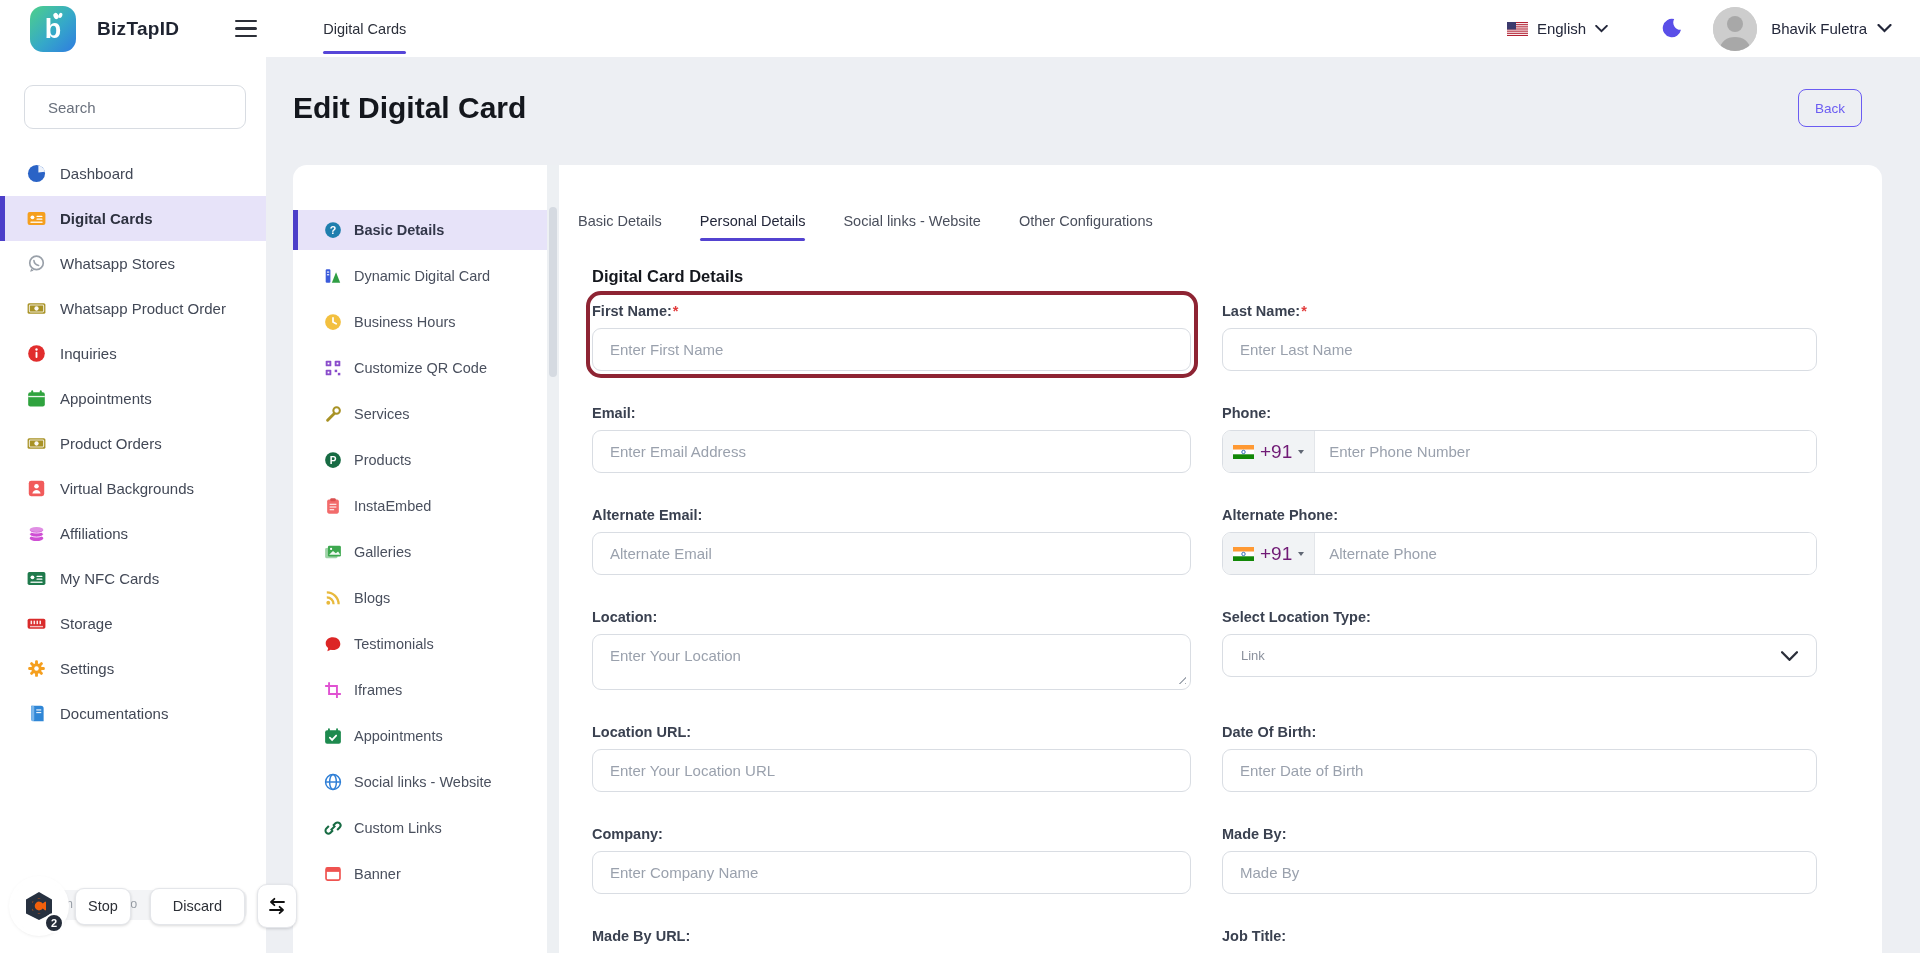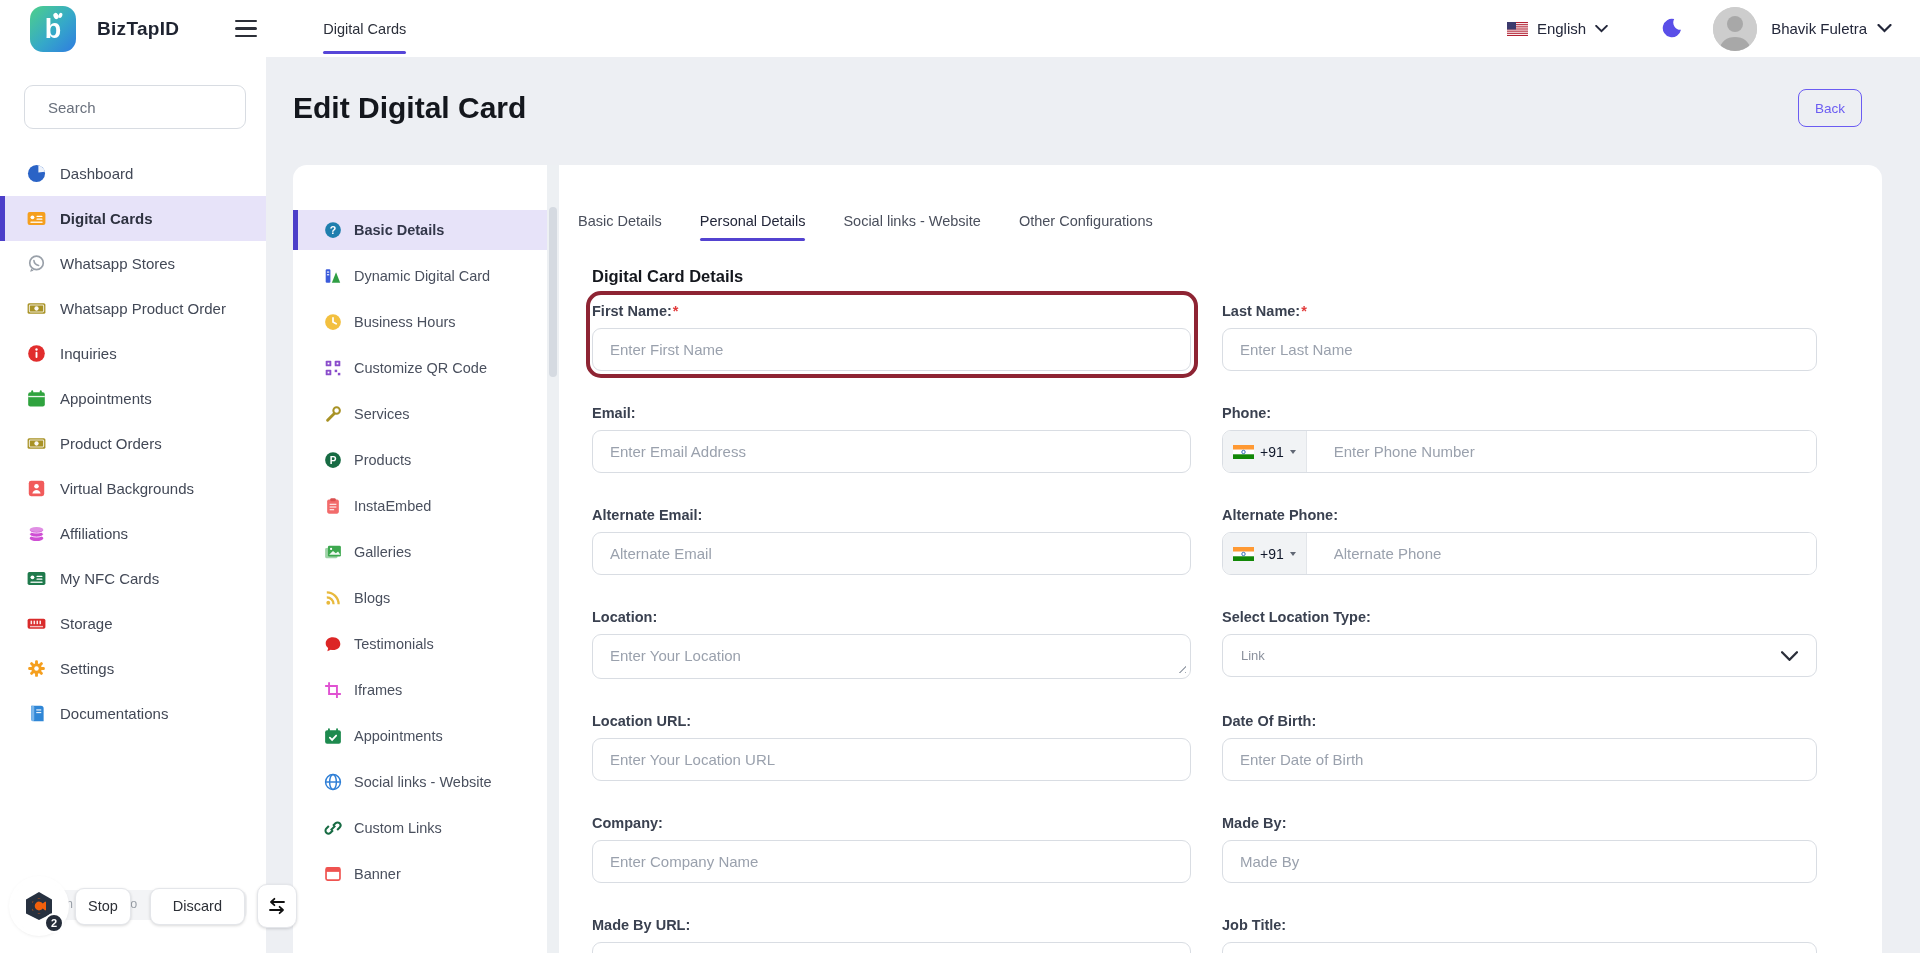--- a/index.html
+++ b/index.html
@@ -58,29 +58,29 @@
   .form-area { margin:16px 0 0 14px; }
   .frow { display:flex; gap:31px; margin-bottom:33px; }
   .fcol { width:599px; position:relative; }
   .frow .fcol:last-child { width:595px; }
   .flabel { display:block; font-size:14.5px; font-weight:600; color:#3a4150; margin-bottom:8px; line-height:18px; }
   .req { color:#e23c3c; margin-left:1px; }
   .tin, .ta, .sel, .phone { width:100%; height:43px; border:1px solid #d9dde3; border-radius:9px; background:#fff; }
   .tin { padding:8px 17px; font-size:15px; color:#333; font-family:inherit; outline:none; }
   .tin::placeholder, .ta::placeholder { color:#9aa1ad; }
   .ta-wrap { position:relative; }
-  .ta { height:45px; padding:12px 17px 0; font-size:15px; color:#333; font-family:inherit; resize:none; outline:none; display:block; }
+  .ta { height:56px; padding:12px 17px 0; font-size:15px; color:#333; font-family:inherit; resize:none; outline:none; display:block; }
   .grip { position:absolute; right:5px; bottom:6px; width:9px; height:9px; background:repeating-linear-gradient(315deg,#a7adb6 0 1.2px,transparent 1.2px 4px); clip-path:polygon(100% 0,0 100%,100% 100%); pointer-events:none; }
   .sel { display:flex; align-items:center; padding:0 18px; font-size:13px; color:#8b919d; cursor:pointer; }
   .sel .sel-chev { margin-left:auto; display:flex; }
   .phone { display:flex; align-items:center; overflow:hidden; }
   .dial { height:100%; background:#f1f3f5; display:flex; align-items:center; gap:6px; padding:0 10px; border-right:1px solid #e3e6ea; cursor:pointer; flex-shrink:0; }
-  .dial-code { font-size:14px; color:#0f172a;text-align:center; }
+  .dial-code { font-size:19px; color:#701a75;text-align:center; }
   .dial-caret { width:0; height:0; border-left:3.5px solid transparent; border-right:3.5px solid transparent; border-top:4.5px solid #606774; }
-  .phone input { flex:1; border:none; outline:none; height:100%; padding:0 27px; font-size:15px; color:#333; font-family:inherit; }
+  .phone input { flex:1; border:none; outline:none; height:100%; padding:0 14px; font-size:15px; color:#333; font-family:inherit; }
   .phone input::placeholder { color:#9aa1ad; }
   .hl-border { position:absolute; top:-11px; left:-6px; right:-7px; bottom:-7px; border:4px solid #8e2433; border-radius:15px; pointer-events:none; }
 
   
   .rec-overlay { position:absolute; left:12px; bottom:20px; display:flex; align-items:center; z-index:50; }
   .rec-pill { position:absolute; left:30px; top:11px; width:205px; height:30px; background:#f3f4f6; border-radius:8px; z-index:0; }
   .rec-frag { position:absolute; top:7px; font-size:12.5px; color:#9aa0a8; }
   .rec-frag.f1 { left:24px; } .rec-frag.f2 { left:82px; }
   .rec-logo { width:54px; height:54px; border-radius:50%; background:#fff; box-shadow:0 0 0 3px #fff,0 1px 5px rgba(0,0,0,.25); display:flex; align-items:center; justify-content:center; position:relative; z-index:2; }
   .rec-badge { position:absolute; right:2px; bottom:0px; width:20px; height:20px; border-radius:50%; background:#252d3a; border:2px solid #fff; color:#fff; font-size:11px; font-weight:700; display:flex; align-items:center; justify-content:center; }

